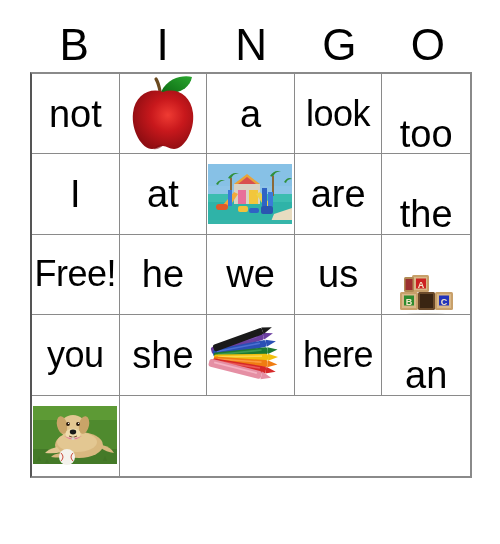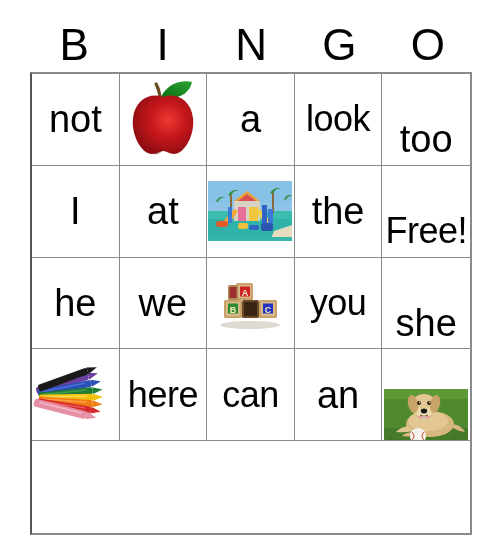--- a/index.html
+++ b/index.html
@@ -39,21 +39,21 @@
     font-weight: 400;
     letter-spacing: 0;
   }
 
   
   #grid {
     position: absolute;
     left: 30px;
     top: 72px;
     width: 442px;
-    height: 463px;
+    height: 406px;
     display: grid;
     grid-template-columns: repeat(5, 1fr);
     grid-template-rows: repeat(5, 1fr);
     border-top: 2px solid #8a8a8a;
     border-left: 2px solid #555555;
     border-right: 2px solid #8a8a8a;
     border-bottom: 2px solid #8a8a8a;
     box-sizing: border-box;
     background: #ffffff;
   }
@@ -190,32 +190,38 @@
           <rect x="30" y="42" width="10" height="6" rx="2" fill="#f0c23c"></rect>
           <rect x="41" y="44" width="10" height="5" rx="2" fill="#2f63c4"></rect>
 
           <path d="M66 50 L84 44 L84 60 L62 60 Z" fill="#e8dcc0"></path>
           <rect x="0" y="56" width="84" height="4" fill="#36b6aa"></rect>
         </svg>
       </span>
     </div>
 
     <div class="cell">
+      <span class="cell-text">are</span>
+    </div>
+    <div class="cell">
       <span class="cell-text">the</span>
     </div>
     <div class="cell">
       <span class="cell-text tight">Free!</span>
     </div>
     <div class="cell">
       <span class="cell-text">he</span>
     </div>
     <div class="cell">
       <span class="cell-text">we</span>
     </div>
 
+    <div class="cell">
+      <span class="cell-text">us</span>
+    </div>
     <div class="cell">
       <span class="cell-image">
         <svg class="photo" viewBox="0 0 84 60">
           <rect x="0" y="0" width="84" height="60" fill="#ffffff"></rect>
           <ellipse cx="42" cy="52" rx="30" ry="4" fill="#dedad2"></ellipse>
 
           <rect x="28" y="10" width="17" height="17" rx="1.5" fill="#c8a06a"></rect>
           <rect x="30" y="12" width="13" height="13" fill="#d9b889"></rect>
           <rect x="32" y="13.5" width="10" height="10" fill="#cc2222"></rect>
           <text x="37" y="22.5" font-family="'Liberation Sans',sans-serif" font-size="9" font-weight="bold" fill="#f5e8c8" text-anchor="middle">A</text>
@@ -289,23 +295,20 @@
               <rect x="10" y="8" width="52" height="7" rx="2" fill="#1a1a1a"></rect>
               <polygon points="62,8 72,11.5 62,15" fill="#1a1a1a"></polygon>
             </g>
           </g>
         </svg>
       </span>
     </div>
 
     <div class="cell">
       <span class="cell-text tight">here</span>
-    </div>
-    <div class="cell">
-      <span class="cell-text tight">can</span>
     </div>
     <div class="cell">
       <span class="cell-text">an</span>
     </div>
     <div class="cell">
       <span class="cell-image">
         <svg class="photo-tall" viewBox="0 0 84 66" preserveAspectRatio="none">
           <rect x="0" y="0" width="84" height="66" fill="#ffffff"></rect>
           <rect x="0" y="3" width="84" height="58" fill="#4f8a2e"></rect>
           <rect x="0" y="3" width="84" height="14" fill="#5d9a35"></rect>

